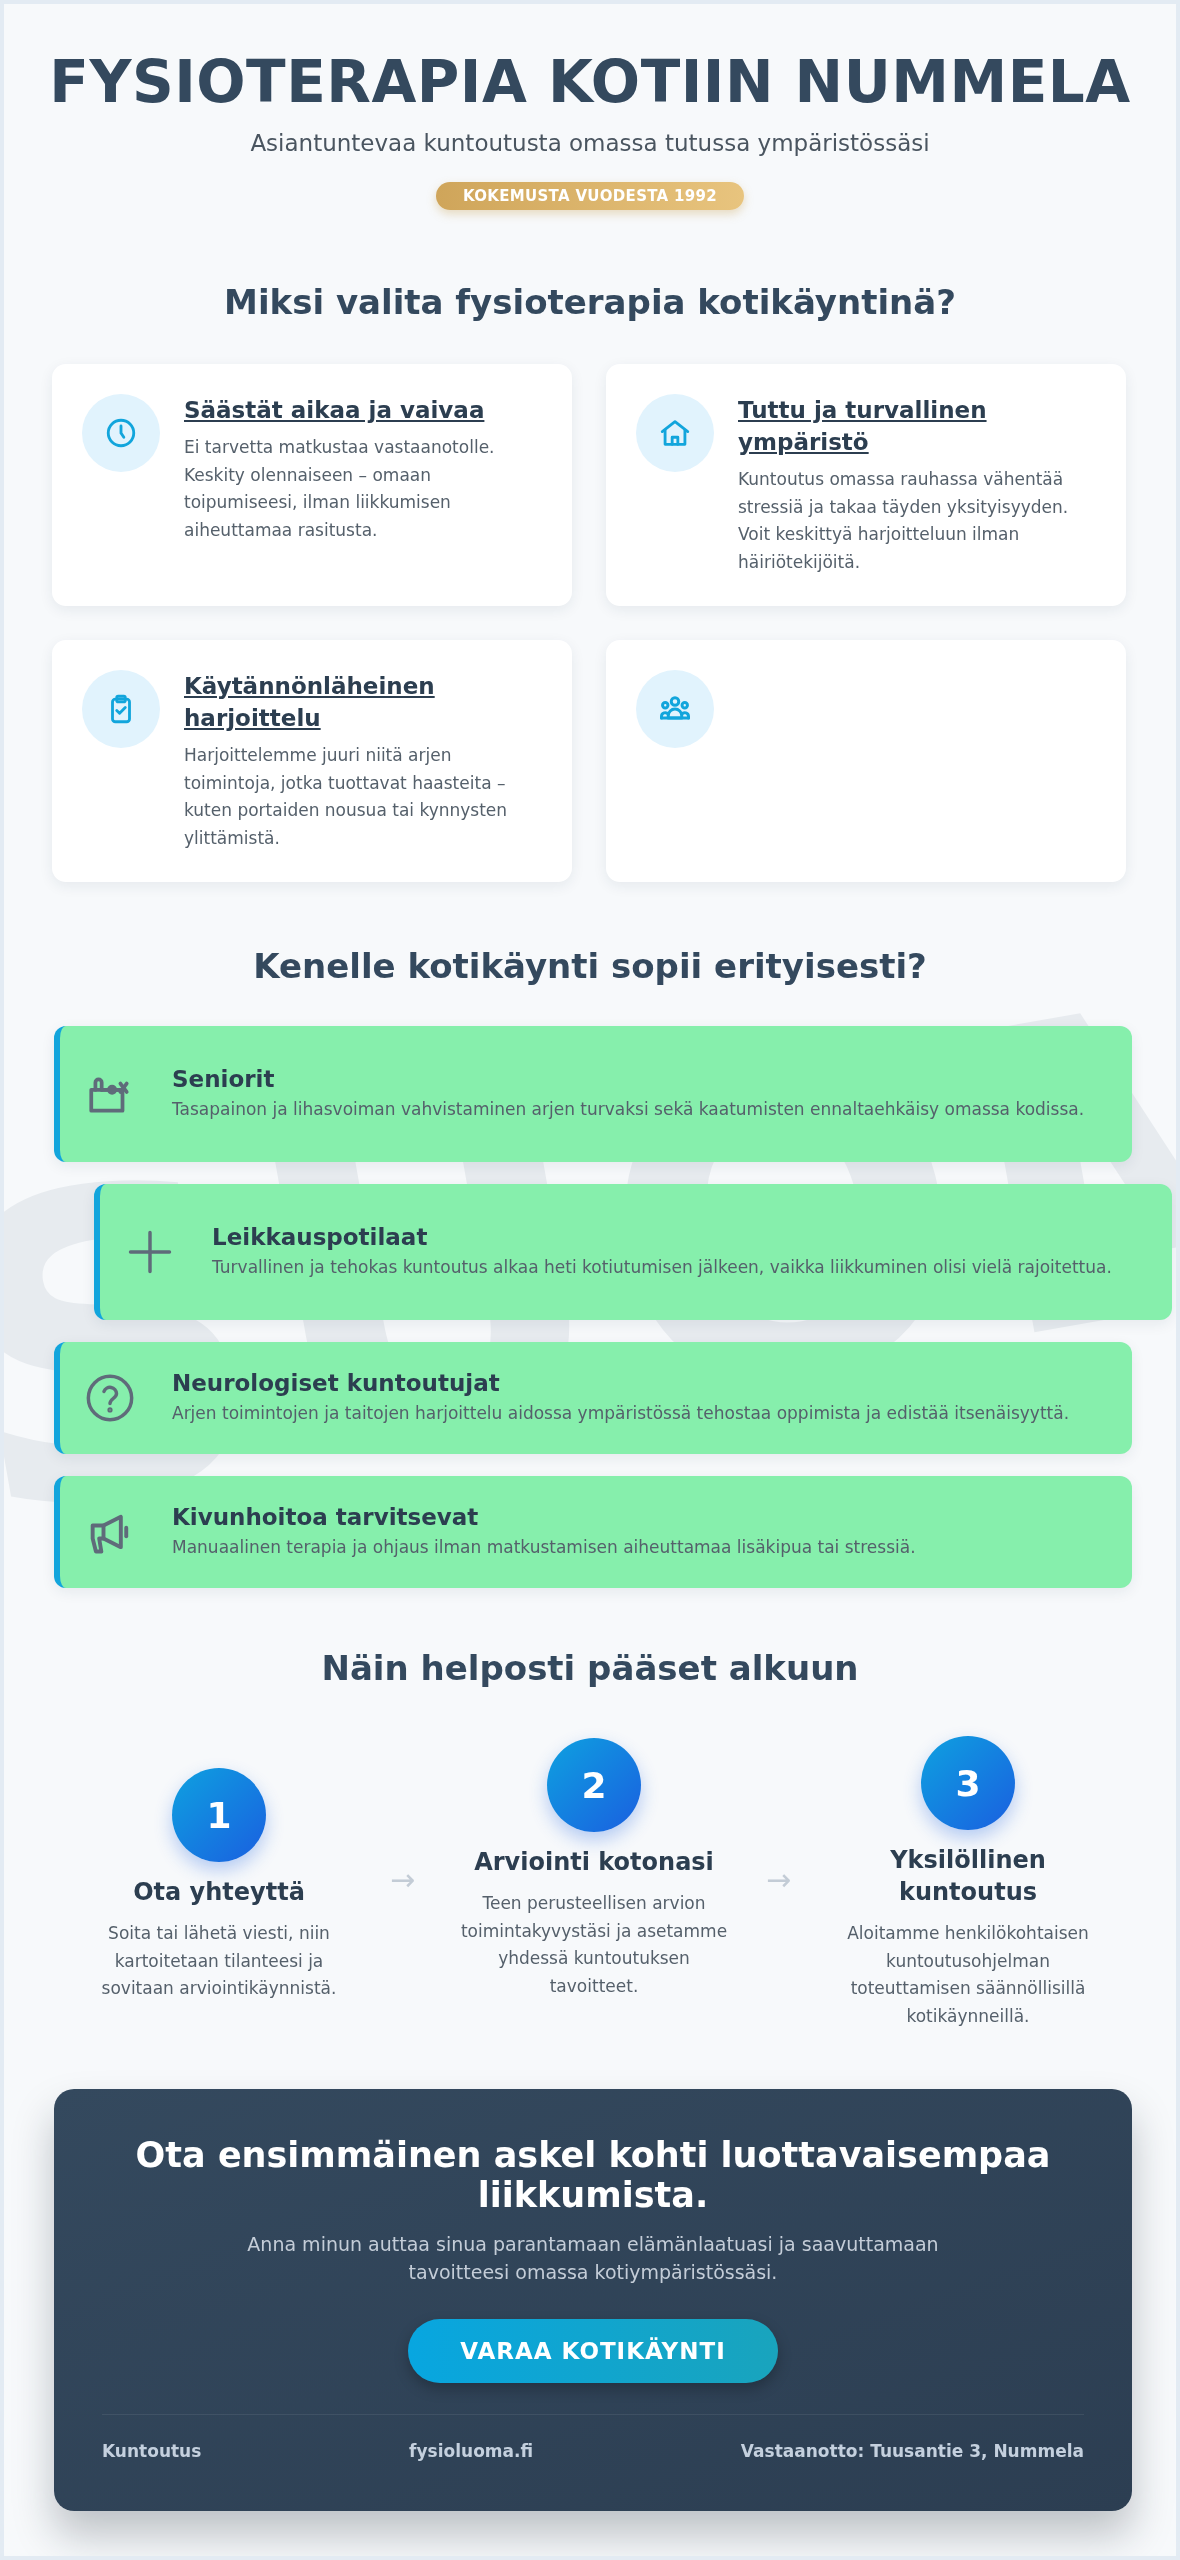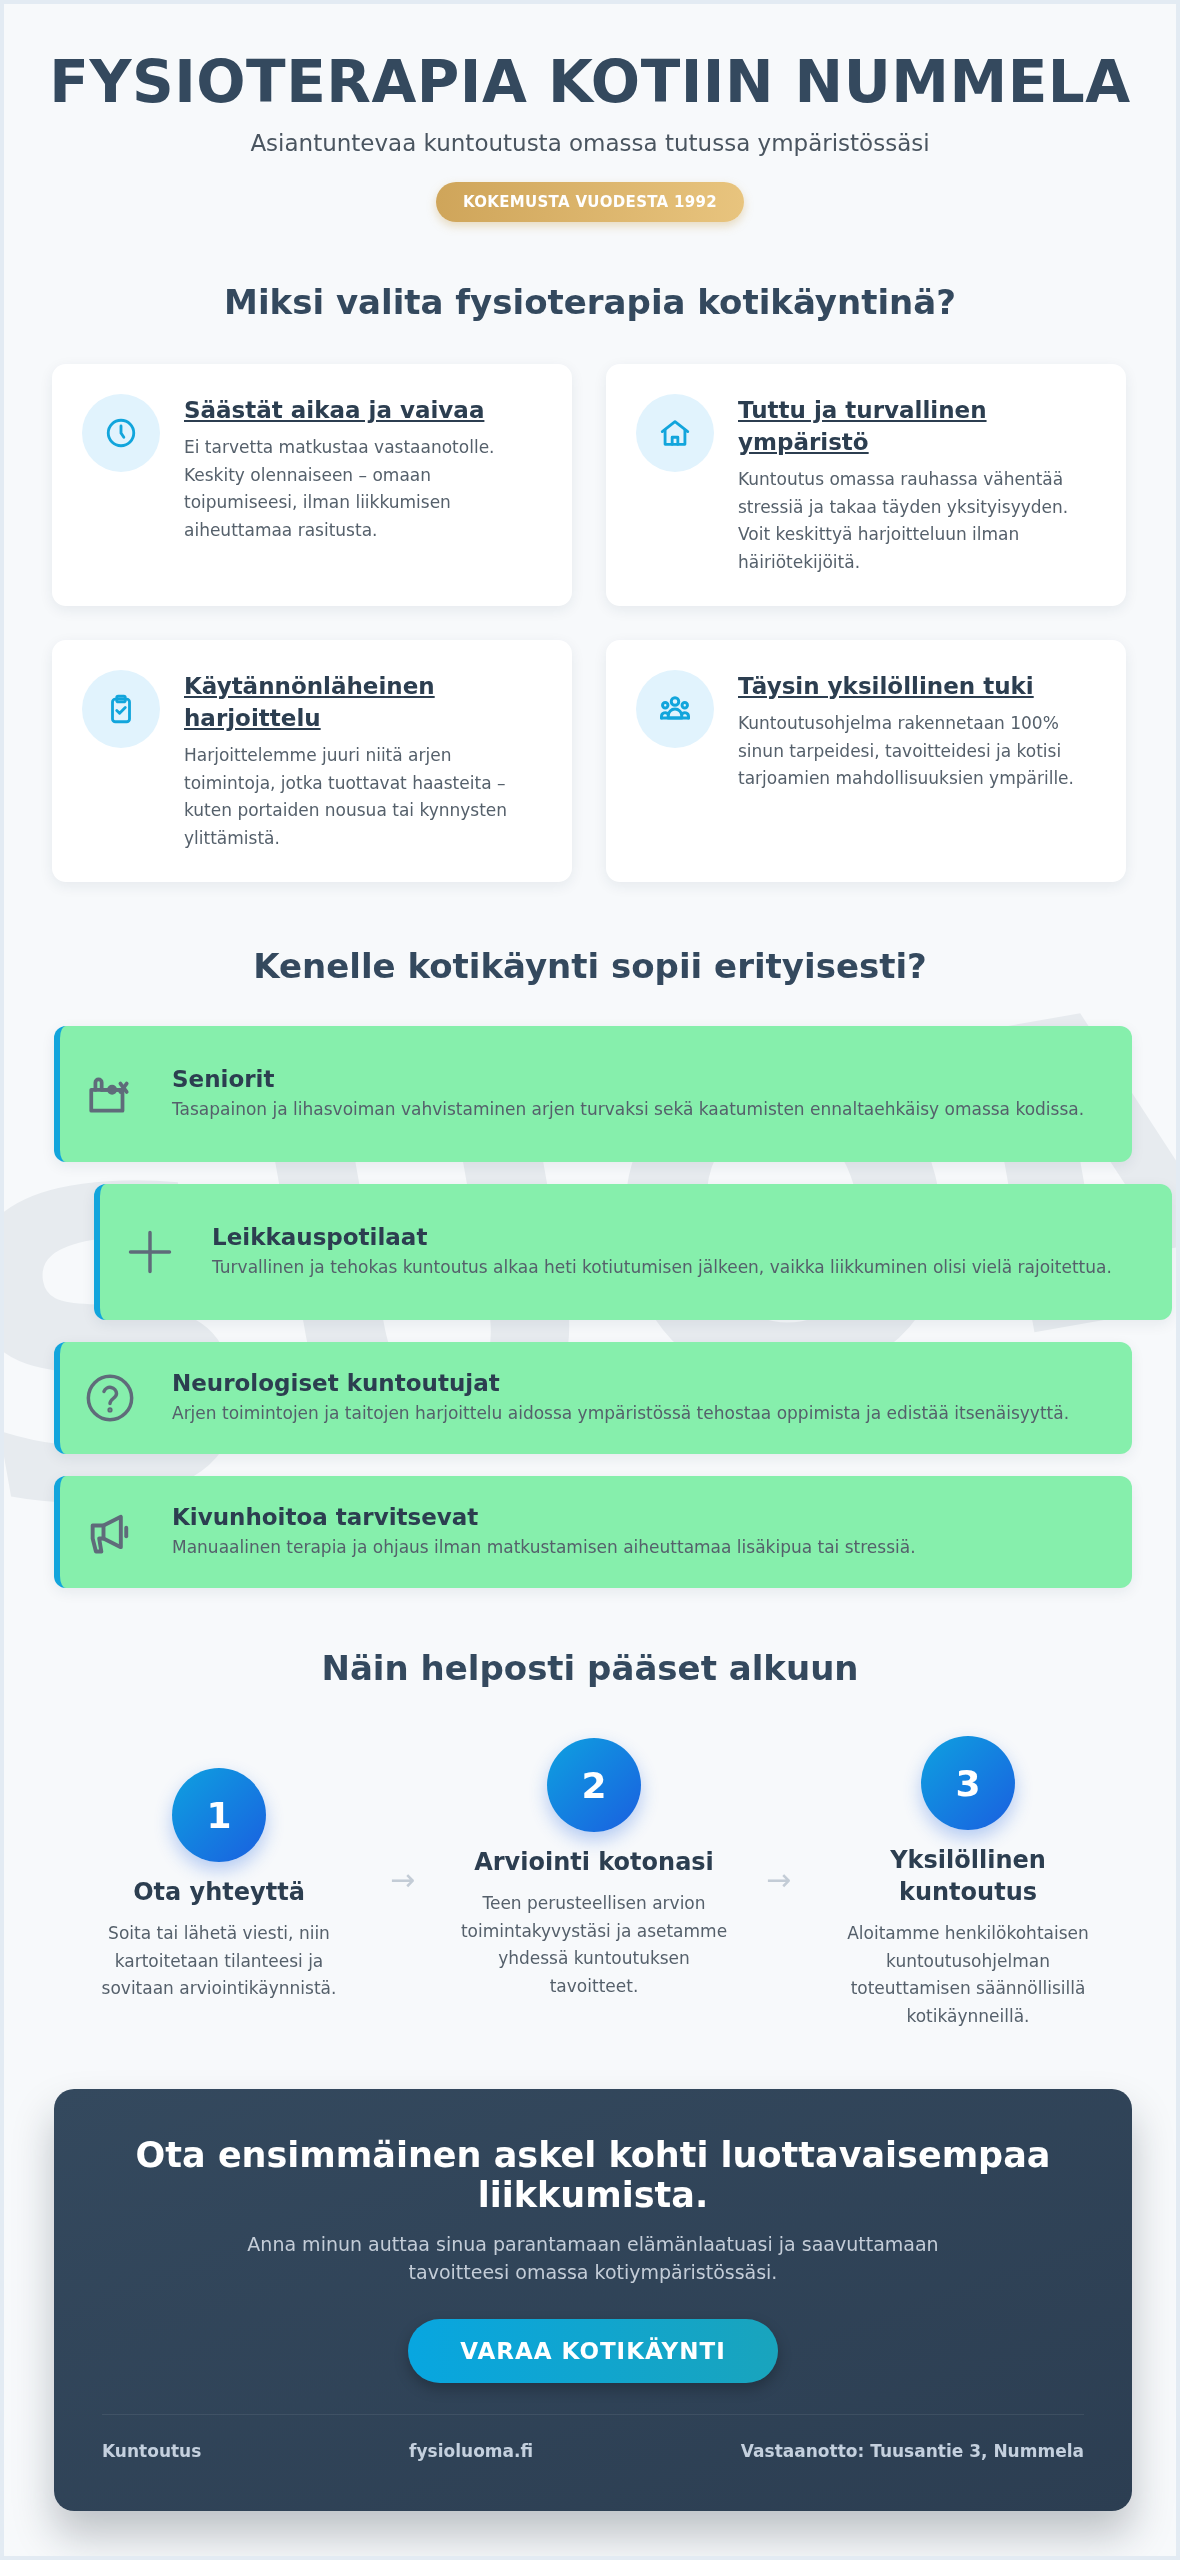--- a/index.html
+++ b/index.html
@@ -37,21 +37,21 @@
     text-align: center;
     font-size: 58px; font-weight: bold; color: #34495e;
     letter-spacing: 0.5px;
   }
   .hero-sub {
     position: absolute; top: 126px; left: 0; width: 100%;
     text-align: center; font-size: 23px; color: #4a5560;
   }
   .badge {
     position: absolute; top: 178px; left: 432px;
-    width: 308px; height: 40px; border-radius: 20px;
+    width: 308px; height: 28px; border-radius: 20px;
     background: linear-gradient(90deg, #cfa55a, #e8c47e);
     color: #fff; font-weight: bold; font-size: 15px;
     display: flex; align-items: center; justify-content: center;
     box-shadow: 0 4px 10px rgba(200,160,80,0.35);
     letter-spacing: 0.3px;
   }
 
   .section-title {
     position: absolute; left: 0; width: 100%;
     text-align: center; font-size: 34px; font-weight: bold; color: #34495e;
@@ -201,24 +201,20 @@
         <svg width="36" height="36" viewBox="0 0 24 24" fill="none" stroke="#12a5dc" stroke-width="2" stroke-linejoin="round" stroke-linecap="round">
             <circle cx="12" cy="7" r="2.5"></circle>
             <circle cx="5.5" cy="9.5" r="1.8"></circle>
             <circle cx="18.5" cy="9.5" r="1.8"></circle>
             <path d="M7.5 18v-1.5a4.5 4.5 0 0 1 9 0V18z"></path>
             <path d="M3 18v-1a2.5 2.5 0 0 1 4.5-1.5"></path>
             <path d="M21 18v-1a2.5 2.5 0 0 0-4.5-1.5"></path>
             <path d="M3 18h18"></path>
           </svg>
       </div>
-      <div class="feature-text">
-        <div class="feature-title">Täysin yksilöllinen tuki</div>
-        <div class="feature-desc">Kuntoutusohjelma rakennetaan 100% sinun tarpeidesi, tavoitteidesi ja kotisi tarjoamien mahdollisuuksien ympärille.</div>
-      </div>
     </div>
 
     <h2 class="section-title" style="top:942px;">Kenelle kotikäynti sopii erityisesti?</h2>
 
     <div class="group-card" style="top:1022px; height:136px;">
       <div class="group-icon">
         <svg width="50" height="50" viewBox="0 0 24 24" fill="none" stroke="#5f6b7a" stroke-width="1.8" stroke-linejoin="round" stroke-linecap="round">
             <rect x="3" y="10" width="15" height="10"></rect>
             <path d="M5 10V6.5a1.5 1.5 0 0 1 3 0V10"></path>
             <path d="M8 10h10"></path>

